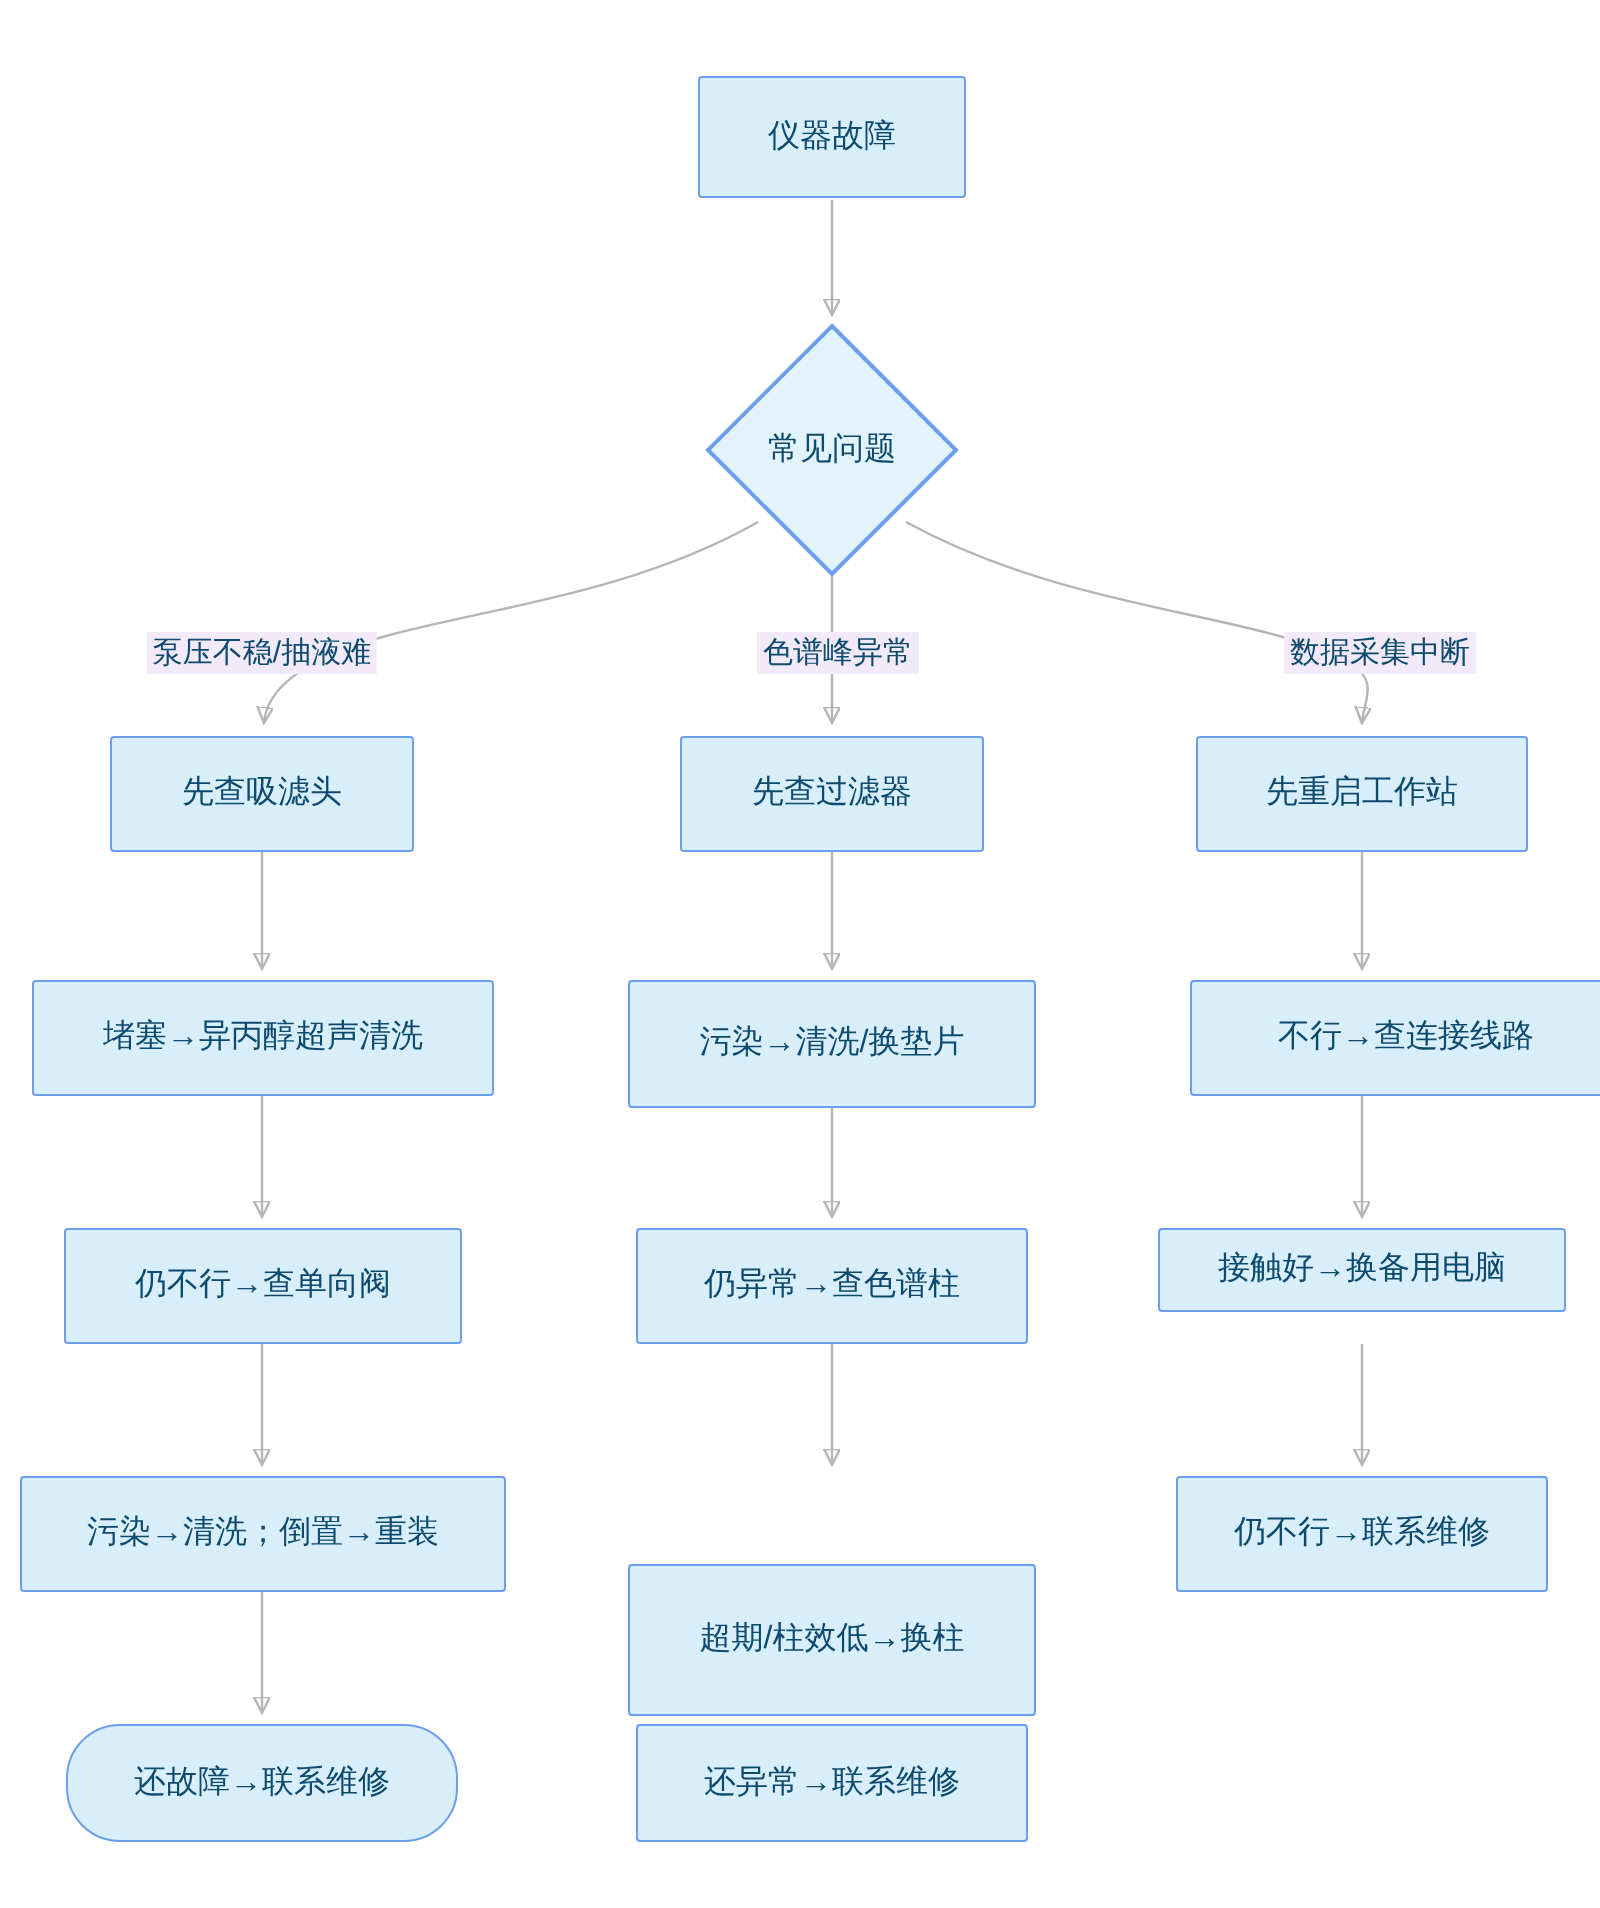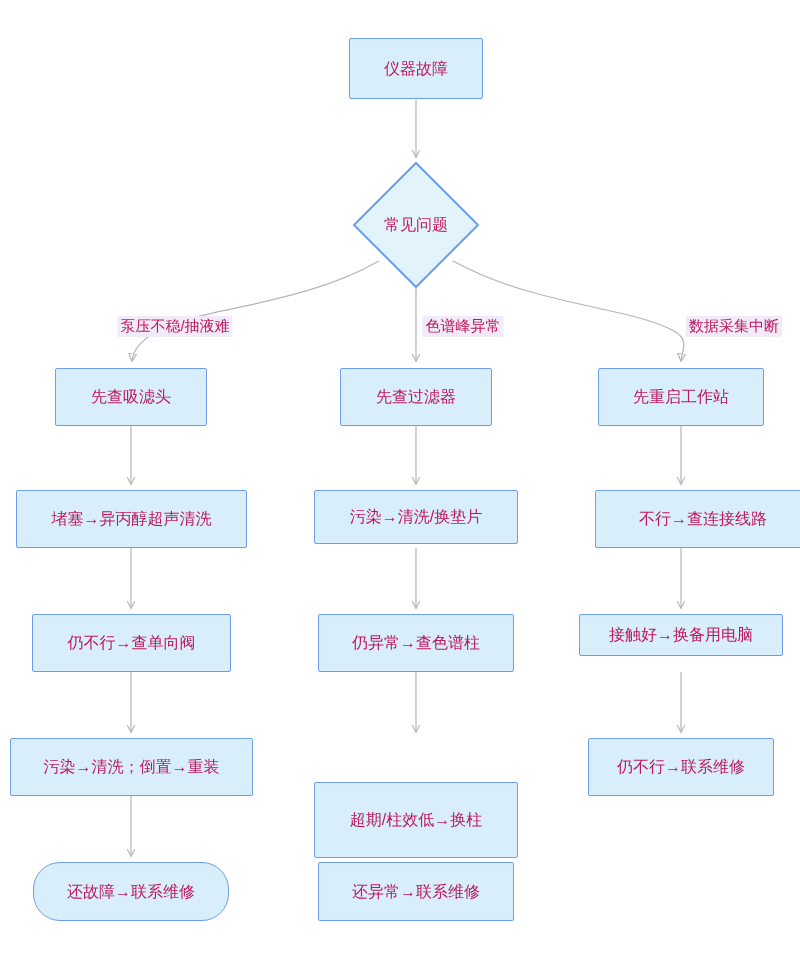--- a/index.html
+++ b/index.html
@@ -2,21 +2,21 @@
 <html><head>
 <meta charset="utf-8">
 <style>
   html, body { margin: 0; padding: 0; background: #ffffff; }
   .canvas {
     position: relative;
     width: 800px;
     height: 954px;
     background: #ffffff;
     font-family: "Liberation Sans", "DejaVu Sans", sans-serif;
-    color: #be185d;
+    color: #0c4a6e;
     overflow: hidden;
     text-decoration: underline;
   }
   .edges { position: absolute; left: 0; top: 0; z-index: 1; }
   .edges path { fill: none; stroke: #b4b5b8; stroke-width: 1.2; }
   .node {
     position: absolute;
     z-index: 2;
     box-sizing: border-box;
     background: #d8effb;
@@ -38,21 +38,20 @@
     white-space: nowrap;
   }
   .edge-label {
     position: absolute;
     z-index: 3;
     transform: translateX(-50%);
     background: #f2e9f9;
     font-size: 15px;
     padding: 1px 3px;
     white-space: nowrap;
-    margin-left: 44px;
   }
 </style>
 </head>
 <body>
 
 <div class="canvas">
 
   <svg class="edges" width="800" height="954" aria-hidden="true">
     <defs>
       <marker id="arrow" markerWidth="9" markerHeight="9" refX="7.5" refY="4" orient="auto" markerUnits="userSpaceOnUse">
@@ -96,21 +95,21 @@
   <div class="edge-label" style="left:419px; top:316px;">色谱峰异常</div>
   <div class="edge-label" style="left:690px; top:316px;">数据采集中断</div>
 
   <div class="node" style="left:55px;  top:368px; width:152px; height:58px;">先查吸滤头</div>
   <div class="node" style="left:16px;  top:490px; width:231px; height:58px;">堵塞→异丙醇超声清洗</div>
   <div class="node" style="left:32px;  top:614px; width:199px; height:58px;">仍不行→查单向阀</div>
   <div class="node" style="left:10px;  top:738px; width:243px; height:58px;">污染→清洗；倒置→重装</div>
   <div class="node" style="left:33px;  top:862px; width:196px; height:59px;border-radius:27px;">还故障→联系维修</div>
 
   <div class="node" style="left:340px; top:368px; width:152px; height:58px;">先查过滤器</div>
-  <div class="node" style="left:314px; top:490px; width:204px; height:54px;">污染→清洗/换垫片</div>
+  <div class="node" style="left:314px; top:490px; width:204px; height:64px;">污染→清洗/换垫片</div>
   <div class="node" style="left:318px; top:614px; width:196px; height:58px;">仍异常→查色谱柱</div>
   <div class="node" style="left:314px; top:782px; width:204px; height:76px;">超期/柱效低→换柱</div>
   <div class="node" style="left:318px; top:862px; width:196px; height:59px;">还异常→联系维修</div>
 
   <div class="node" style="left:598px; top:368px; width:166px; height:58px;">先重启工作站</div>
   <div class="node" style="left:595px; top:490px; width:216px; height:58px;">不行→查连接线路</div>
   <div class="node" style="left:579px; top:614px; width:204px; height:42px;">接触好→换备用电脑</div>
   <div class="node" style="left:588px; top:738px; width:186px; height:58px;">仍不行→联系维修</div>
 
 </div>

